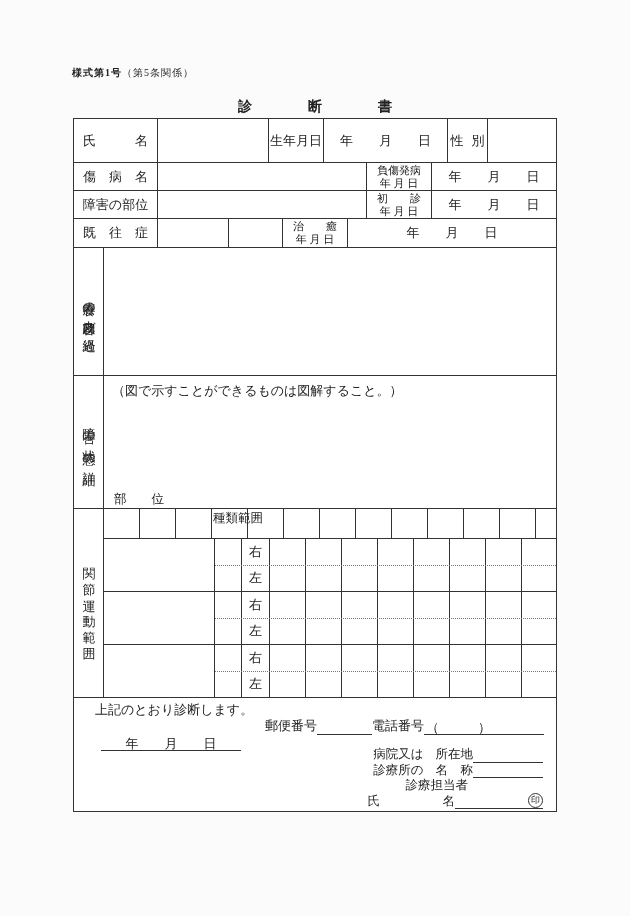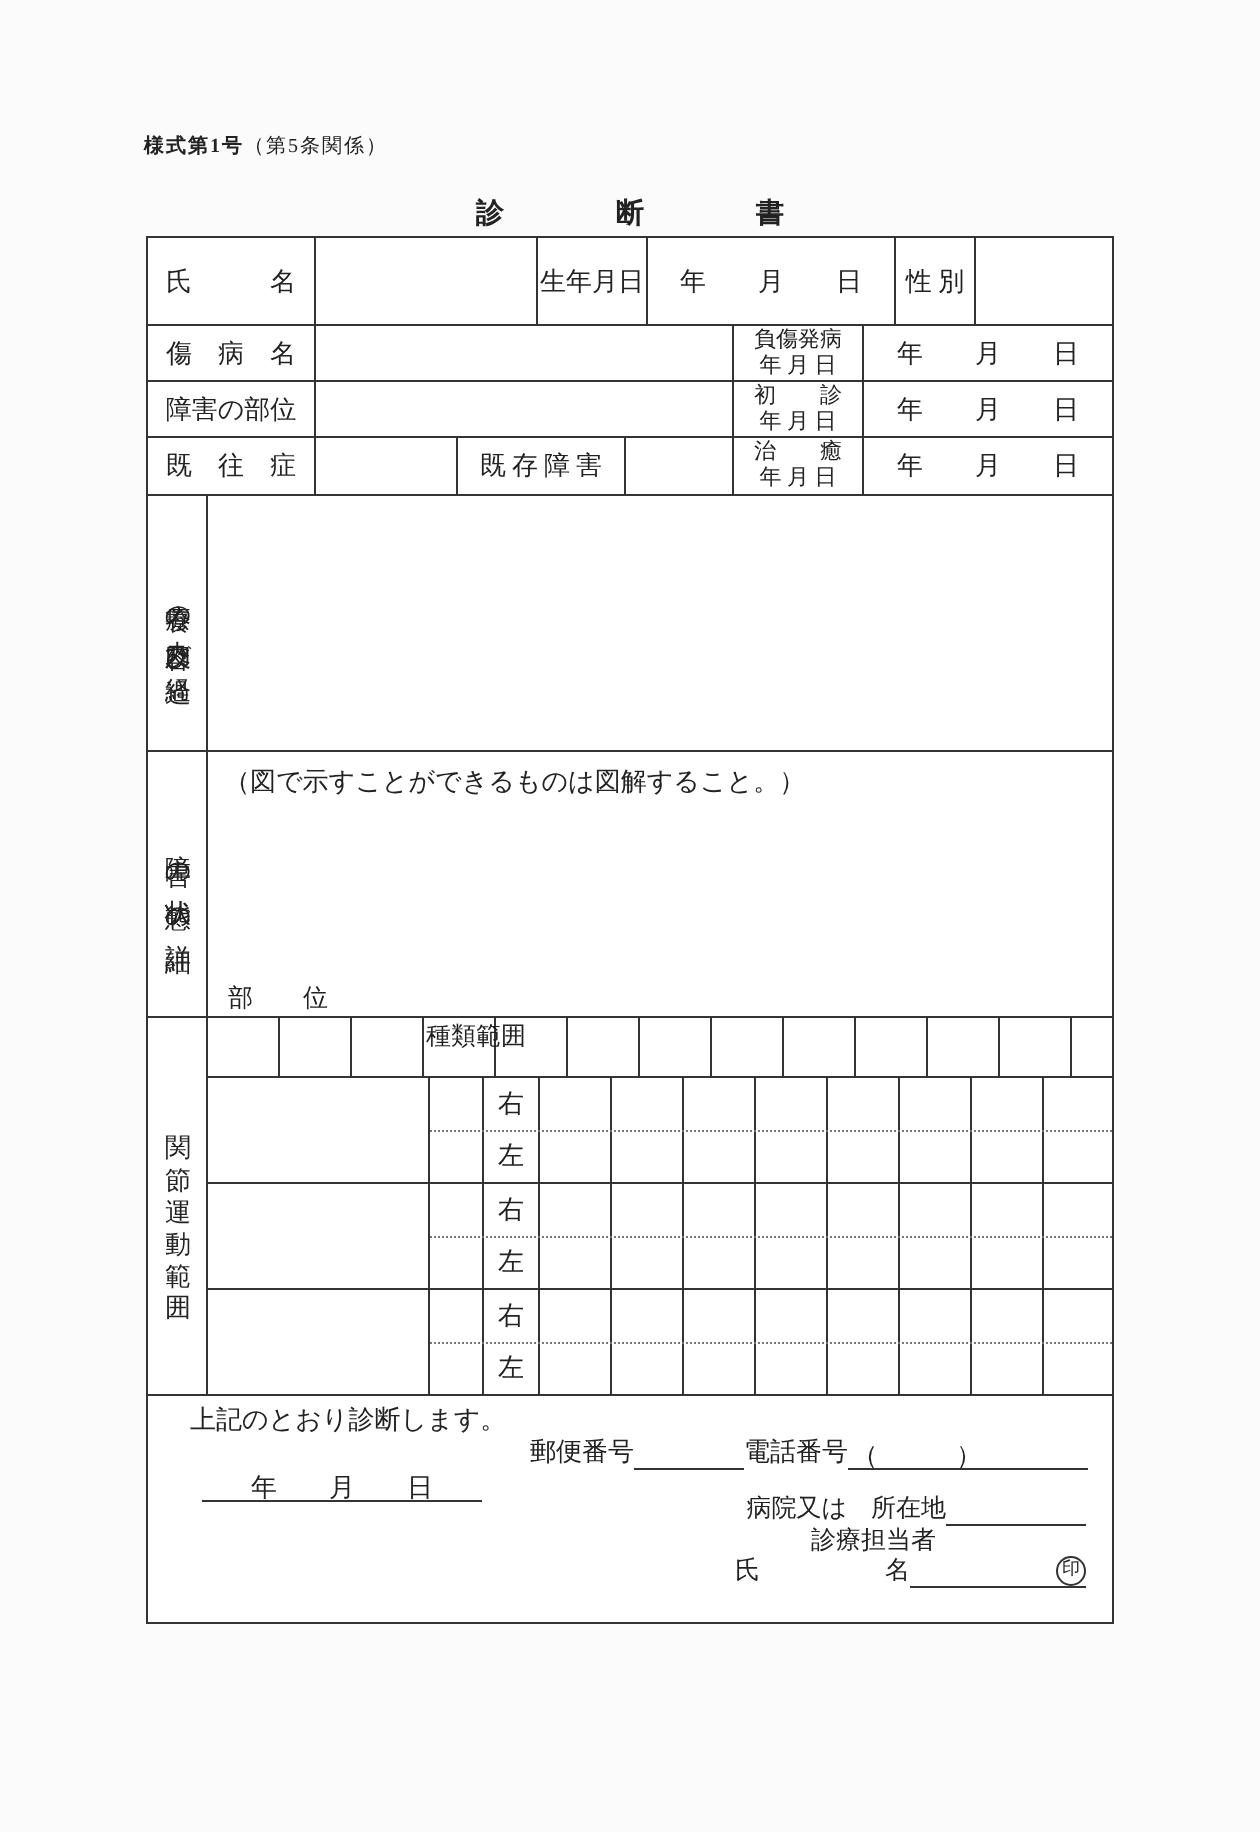--- a/index.html
+++ b/index.html
@@ -26,21 +26,21 @@
   }
   .trow { display:flex; border-bottom:1px solid #333; }
   .cell { display:flex; align-items:center; justify-content:center; overflow:hidden; }
   .br { border-right:1px solid #333; }
   .grow { flex:1; }
 
   .h44 { height:44px; } .h28 { height:28px; } .h29 { height:29px; }
   .h128 { height:128px; } .h133 { height:133px; } .h189 { height:189px; }
 
   .w84 { width:84px; } .w111 { width:111px; } .w55 { width:55px; }
-  .w124 { width:124px; } .w40 { width:40px; } .w209 { width:209px; }
+  .w124 { width:124px; } .w40 { width:40px;font-family:Liberation Mono, monospace; } .w209 { width:209px; }
   .w65 { width:65px; } .w71 { width:71px; } .w54 { width:54px; }
   .w30 { width:30px; } .w166 { width:166px; } .w27 { width:27px; } .w28c { width:28px; }
 
   .two-line { flex-direction:column; font-size:11px; line-height:13px; text-align:center; }
 
   
   .vlabel { display:flex; align-items:center; justify-content:center; }
   .vtext { writing-mode:vertical-rl; text-orientation:upright; line-height:30px; }
   .vt-tight { letter-spacing:1px; }
   .vt-mid { letter-spacing:2.5px; }
@@ -122,21 +122,20 @@
     <div class="cell w65 br two-line">
       <span>初　　診</span>
       <span>年 月 日</span>
     </div>
     <div class="cell grow">年　　月　　日</div>
   </div>
 
   <div class="trow h29">
     <div class="cell w84 br">既　往　症</div>
     <div class="cell w71 br"></div>
-    <div class="cell w84 br ls4">既存障害</div>
     <div class="cell w54 br"></div>
     <div class="cell w65 br two-line">
       <span>治　　癒</span>
       <span>年 月 日</span>
     </div>
     <div class="cell grow">年　　月　　日</div>
   </div>
 
   <div class="trow h128">
     <div class="vlabel w30 br">
@@ -235,20 +234,26 @@
     </div>
 
     <div class="abs" id="f-right">
       <div class="fl">
         <span>病院又は</span>
           <span class="gap12"></span>
           <span>所在地</span>
           <span class="uline" style="width:70px;"></span>
       </div>
       <div class="fl">
+        <span>診療所の</span>
+          <span class="gap12"></span>
+          <span>名　称</span>
+          <span class="uline" style="width:70px;"></span>
+      </div>
+      <div class="fl">
         <span>診療担当者</span>
           <span class="sp75"></span>
       </div>
       <div class="fl">
         <span>氏　　　　　名</span>
           <span class="uline" style="width:88px; position:relative;">
             <span class="seal">印</span>
           </span>
       </div>
     </div>

